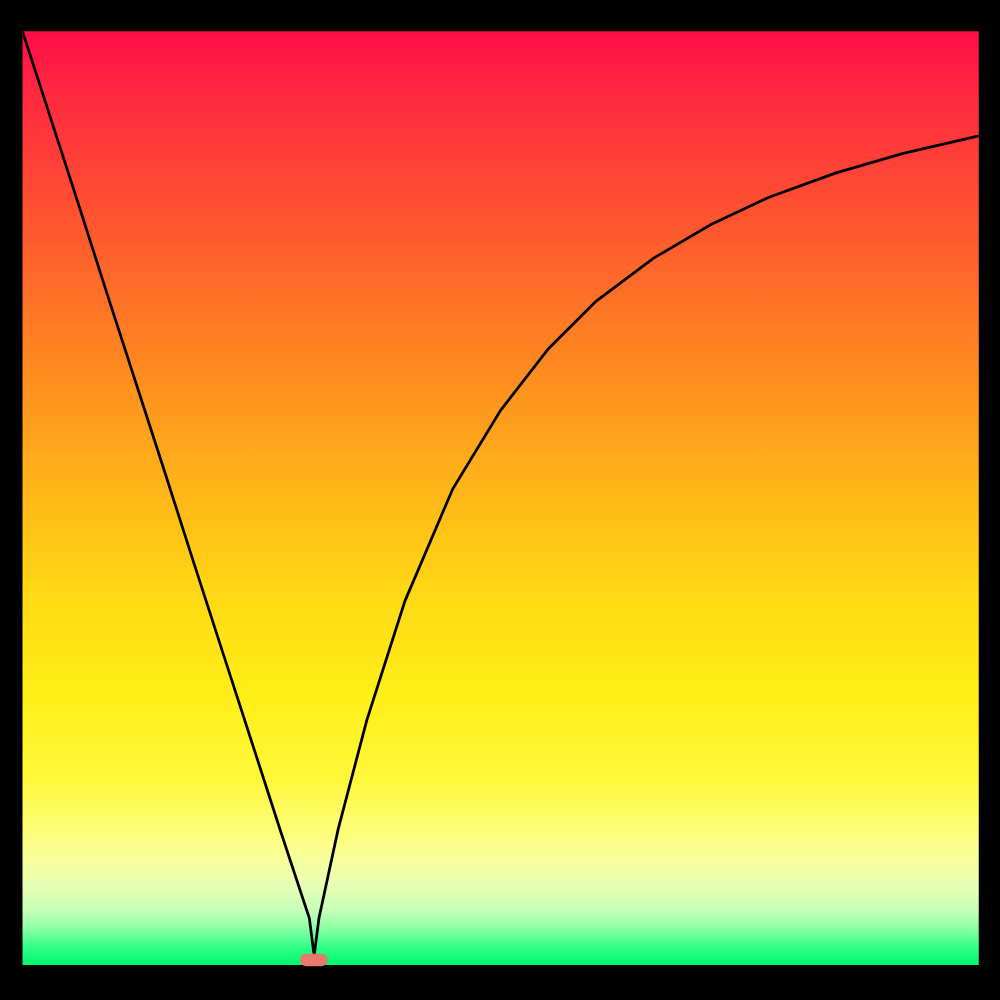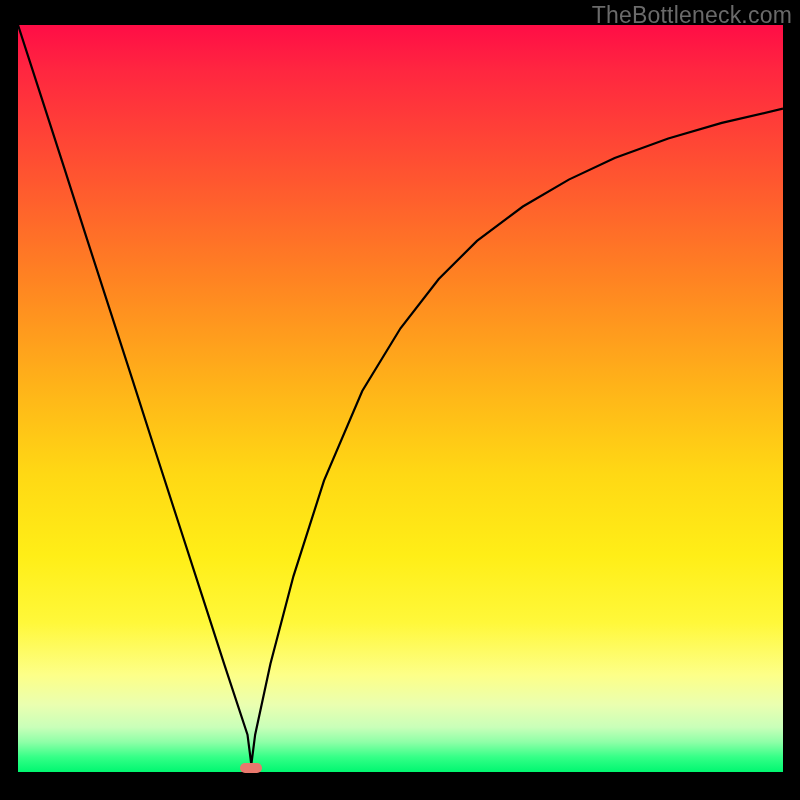--- a/index.html
+++ b/index.html
@@ -65,20 +65,19 @@
     height: 10px;
     border-radius: 5px;
     background: #e9786d;
     transform: translate(-50%, -50%);
   }
 </style>
 </head>
 <body>
 
 <div class="frame">
-  <div class="watermark">TheBottleneck.com</div>
   <div class="plot-area">
     <svg class="curve" viewBox="0 0 765 747" preserveAspectRatio="none">
       <path id="curve-path" fill="none" stroke="#000000" stroke-width="2.2" d="M 0.00 0.00 L 22.95 70.96 L 45.90 141.93 L 68.85 213.64 L 91.80 284.61 L 114.75 355.57 L 137.70 427.28 L 160.65 498.25 L 183.60 569.21 L 206.55 640.18 L 229.50 709.65 L 233.32 739.53 L 237.15 709.65 L 252.45 638.68 L 275.40 551.29 L 306.00 455.67 L 344.25 366.03 L 382.50 303.28 L 420.75 253.98 L 459.00 215.88 L 504.90 181.52 L 550.80 154.63 L 596.70 132.97 L 650.25 113.54 L 703.80 97.86 L 765.00 83.66"></path>
     </svg>
     <div class="marker" id="min-marker" style="left: 233.325px; top: 743.265px; background: rgb(233, 120, 109);"></div>
   </div>
 </div>
 
 </body></html>

